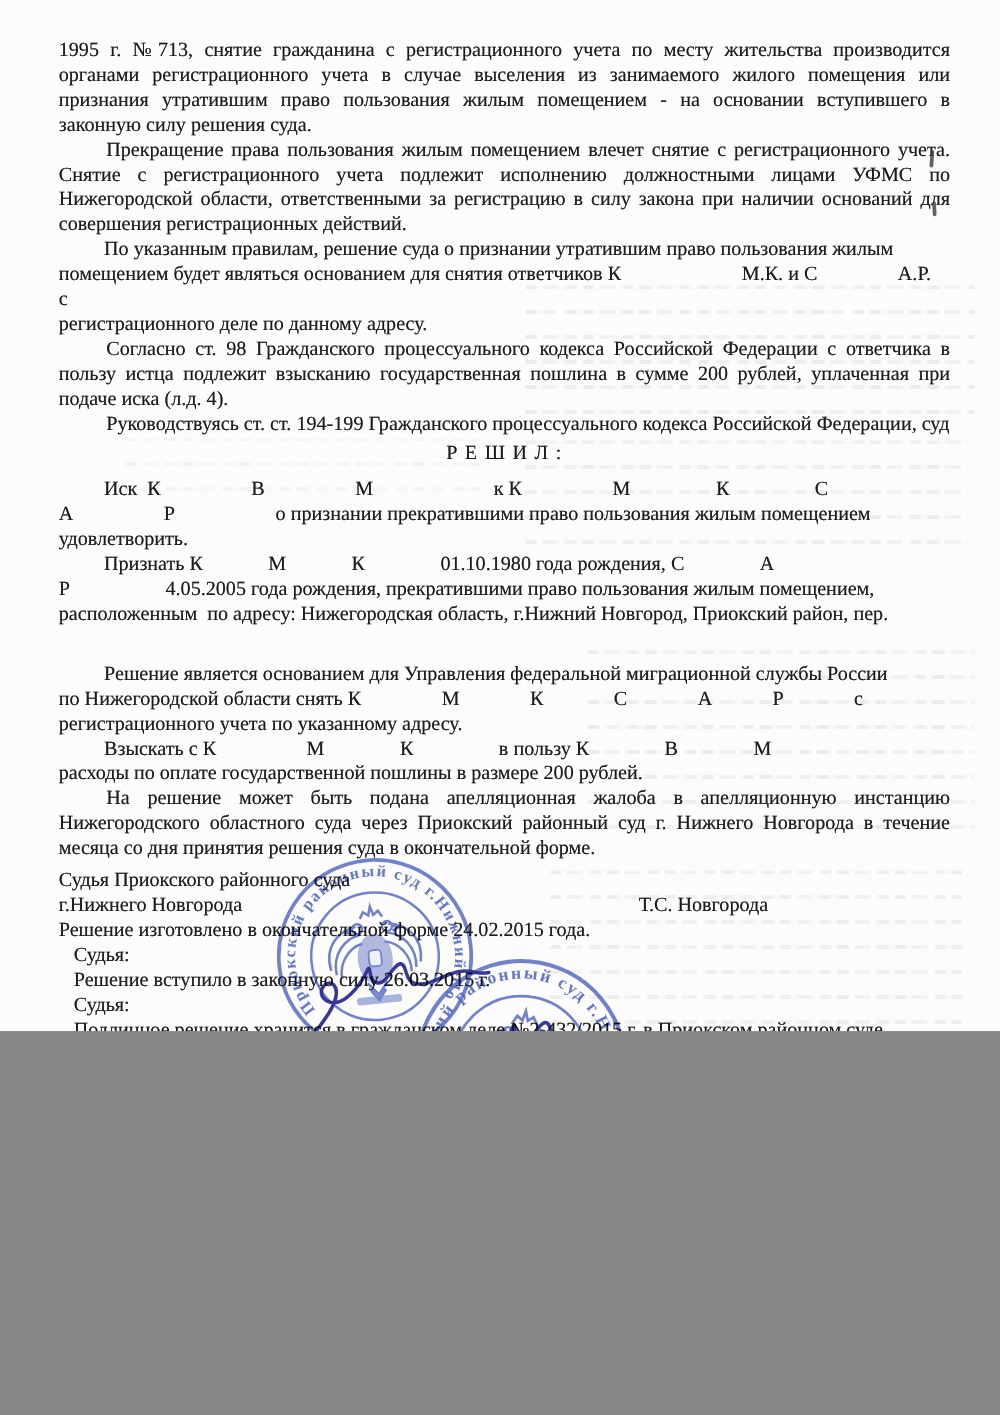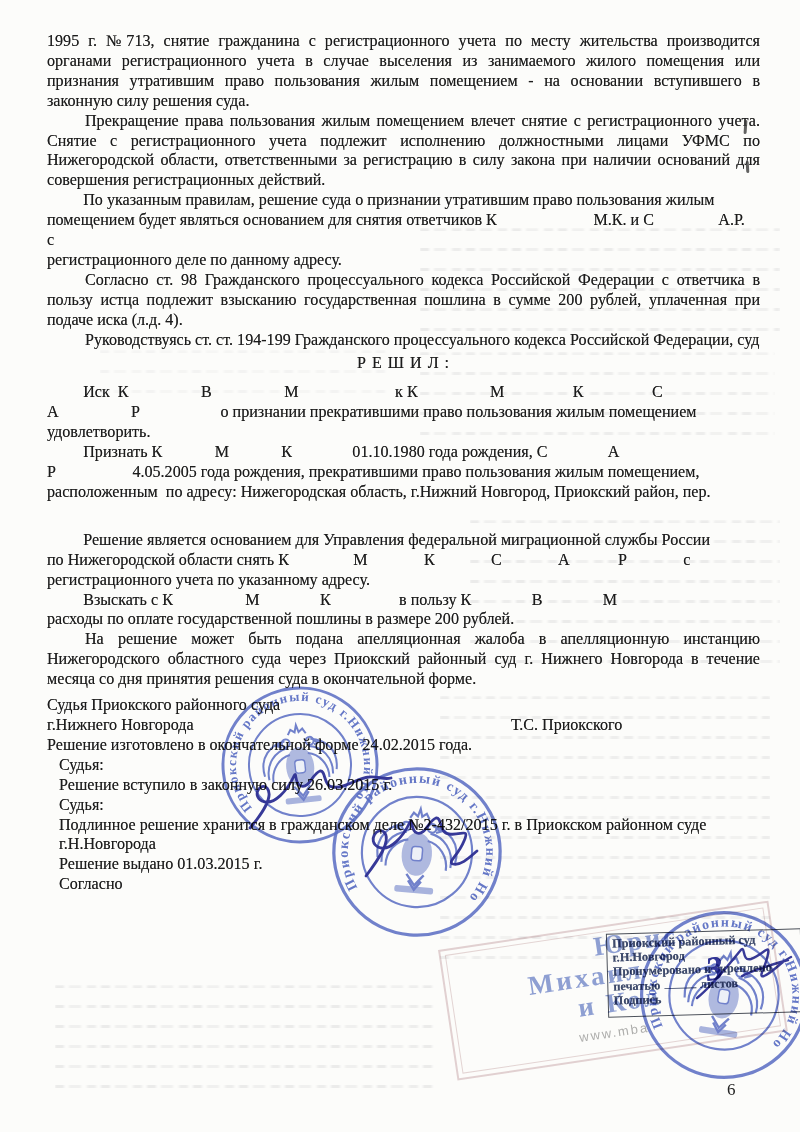--- a/index.html
+++ b/index.html
@@ -1,17 +1,17 @@
 <!DOCTYPE html>
 <html><head>
 <meta charset="utf-8">
 <style>
   html,body{margin:0;padding:0;background:#888;}
   .page{
-    position:relative;width:800px;height:1132px;margin:0 auto;
+    position:relative;width:800px;height:825px;margin:0 auto;
     background:#fcfcfa;overflow:hidden;
     font-family:"Liberation Serif", serif;color:#1c1c1c;
   }
   
   .content{
     position:absolute;left:47px;top:31px;width:713px;
     font-size:16.1px;line-height:19.9px;text-align:justify;
     text-shadow:0 0 .45px rgba(20,20,20,.6);
   }
   .content p{margin:0;text-indent:38px;}
@@ -103,21 +103,21 @@
 по Нижегородской области снять К                М              К              С              А            Р              с
 регистрационного учета по указанному адресу.</p>
     <p class="gap">         Взыскать с К                  М               К                 в пользу К               В               М
 расходы по оплате государственной пошлины в размере 200 рублей.</p>
     <p class="ind">На решение может быть подана апелляционная жалоба в апелляционную инстанцию Нижегородского областного суда через Приокский районный суд г. Нижнего Новгорода в течение месяца со дня принятия решения суда в окончательной форме.</p>
 
     <div class="footer">
       <div>Судья Приокского районного суда</div>
       <div class="judge-row">
         <span>г.Нижнего Новгорода</span>
-        <span class="judge-name">Т.С. Приокского</span>
+        <span class="judge-name">Т.С. Новгорода</span>
       </div>
       <div class="mt18">Решение изготовлено в окончательной форме 24.02.2015 года.</div>
       <div class="f-ind">Судья:</div>
       <div class="mt14 f-ind">Решение вступило в законную силу 26.03.2015 г.</div>
       <div class="f-ind">Судья:</div>
       <div class="mt17 f-ind">Подлинное решение хранится в гражданском деле №2-432/2015 г. в Приокском районном суде</div>
       <div class="f-ind">г.Н.Новгорода</div>
       <div class="f-ind">Решение выдано 01.03.2015 г.</div>
       <div class="mt17 f-ind">Согласно</div>
     </div>

